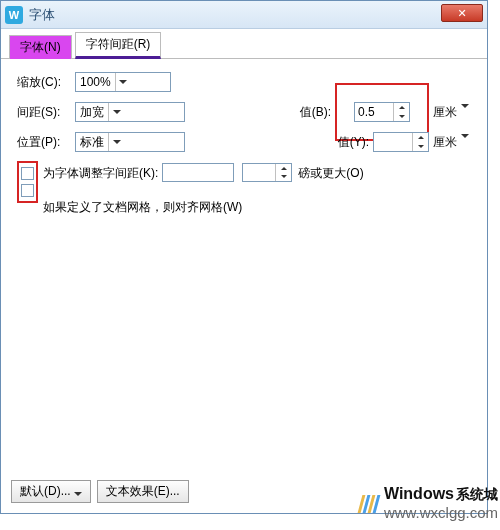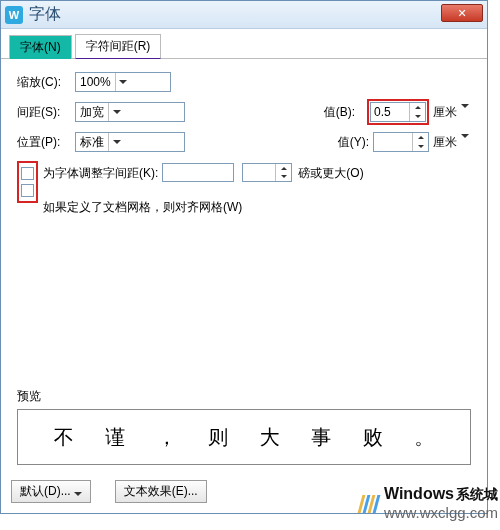--- a/index.html
+++ b/index.html
@@ -2,26 +2,26 @@
 <html><head>
 <meta charset="utf-8">
 <style>
   * { box-sizing: border-box; font-family: "Microsoft YaHei", SimSun, sans-serif; }
   body { margin: 0; background: #fff; width: 500px; height: 530px; position: relative; overflow: hidden; font-size: 12px; }
   
   .window { width: 488px; height: 514px; border: 1px solid #6a8fb5; background: #fff; position: absolute; top: 0; left: 0; }
   
   .titlebar { height: 28px; background: linear-gradient(#eaf3fb, #d7e6f5); border-bottom: 1px solid #b9cde2; display: flex; align-items: center; padding: 0 4px; position: relative; }
   .app-icon { width: 18px; height: 18px; background: #2fa9e0; border-radius: 3px; display: flex; align-items: center; justify-content: center; color: #fff; font-size: 11px; font-weight: bold; margin-right: 6px; }
-  .title { color: #2b4f73; font-size: 16px; }
+  .title { color: #2b4f73; font-size: 13px; }
   .close-btn { position: absolute; right: 4px; top: 3px; width: 42px; height: 18px; background: linear-gradient(#e97b6a, #c73a27); border: 1px solid #8b2a1c; border-radius: 2px; display: flex; align-items: center; justify-content: center; color: #fff; font-size: 11px; }
   
   .tab-row { display: flex; align-items: flex-end; padding: 8px 8px 0 8px; height: 30px; border-bottom: 1px solid #bcbcbc; }
-  .tab { padding: 3px 10px; border: 1px solid #bcbcbc; border-bottom: none; background: #14b8a6; margin-right: 3px; font-size: 12px; position: relative; top: 1px; }
-  .tab.active { background: #fff; border-bottom: 1px solid #4c1d95; }
+  .tab { padding: 3px 10px; border: 1px solid #bcbcbc; border-bottom: none; background: #d946ef; margin-right: 3px; font-size: 12px; position: relative; top: 1px; }
+  .tab.active { background: #fff; border-bottom: 3px solid #4c1d95; }
   
   .content { padding: 12px 16px; }
   
   .row { display: flex; align-items: center; margin-bottom: 8px; height: 22px; }
   .label { width: 58px; font-size: 12px; }
   .select { display: inline-flex; align-items: center; border: 1px solid #7f9db9; background: #fff; height: 20px; padding: 0 0 0 4px; font-size: 12px; position: relative; }
   .select .arrow { width: 16px; height: 18px; display: flex; align-items: center; justify-content: center; border-left: 1px solid #c0c0c0; margin-left: 4px; }
   .select .arrow::after { content: ""; border-left: 4px solid transparent; border-right: 4px solid transparent; border-top: 4px solid #333; }
   .select-100 { width: 96px; }
   .select-110 { width: 110px; }
@@ -32,37 +32,37 @@
   .numbox input { border: none; width: 38px; padding: 0 3px; font-size: 12px; height: 18px; outline: none; }
   .spinner { width: 16px; height: 18px; display: flex; flex-direction: column; border-left: 1px solid #c0c0c0; }
   .spinner div { flex: 1; display: flex; align-items: center; justify-content: center; }
   .spinner div::after { content: ""; border-left: 3px solid transparent; border-right: 3px solid transparent; }
   .spinner .up::after { border-bottom: 3px solid #333; }
   .spinner .down::after { border-top: 3px solid #333; }
   .unit { display: flex; align-items: flex-start; margin-left: 4px; font-size: 12px; }
   .unit .uarrow { margin-left: 2px; width: 12px; display:flex; justify-content:center; }
   .unit .uarrow::after { content:""; border-left: 4px solid transparent; border-right: 4px solid transparent; border-top: 4px solid #333; }
   
-  .highlight-red { border: 2px solid #d62424; padding: 1px; display: inline-flex; margin-left: 8px; }
+  .highlight-red { border: 2px solid #d62424; padding: 17px; display: inline-flex; }
   
   .check-row { display: flex; align-items: flex-end; font-size: 12px; margin-bottom: 6px; }
   .checkbox { width: 13px; height: 13px; border: 1px solid #7f9db9; background: #fff; margin-right: 5px; flex-shrink: 0; }
   .checks-highlight { border: 2px solid #d62424; padding: 2px; display: inline-flex; flex-direction: column; margin-right: 5px; }
   .checks-highlight .checkbox { margin: 2px 0; }
   
   .small-input { border: 1px solid #7f9db9; height: 19px; width: 72px; background: #fff; margin: 0 4px; }
   .small-num { display: flex; align-items: center; border: 1px solid #7f9db9; height: 19px; width: 50px; background: #fff; margin-left: 4px; }
   .small-num .spinner { height: 17px; }
   
   .preview-section { position: absolute; left: 16px; right: 16px; bottom: 48px; }
   .preview-label { font-size: 12px; margin-bottom: 4px; }
   .preview-box { border: 1px solid #888; height: 56px; display: flex; align-items: center; justify-content: space-around; padding: 0 20px; font-family: KaiTi, STKaiti, serif; font-size: 20px; }
   .preview-box span { display:inline-block; }
   
-  .footer { position: absolute; left: 10px; bottom: 10px; display: flex; gap: 24px; }
+  .footer { position: absolute; left: 10px; bottom: 10px; display: flex; gap: 6px; }
   .btn { border: 1px solid #9a9a9a; background: linear-gradient(#fdfdfd, #e6e6e6); padding: 2px 8px; font-size: 12px; display: inline-flex; align-items: center; }
   .btn .barrow { margin-left: 3px; }
   .btn .barrow::after { content:""; display:inline-block; border-left: 4px solid transparent; border-right: 4px solid transparent; border-top: 4px solid #333; }
   
   .watermark { position: absolute; right: 0; bottom: 7px; display: flex; align-items: center; }
   .wm-bars { display: flex; margin-right: 4px; }
   .wm-bars div { width: 3px; height: 18px; margin-right: 2px; transform: skewX(-15deg); }
   .wm-bars div:nth-child(1){ background:#e8b94a;} .wm-bars div:nth-child(2){ background:#4aa0e8;}
   .wm-bars div:nth-child(3){ background:#e8b94a;} .wm-bars div:nth-child(4){ background:#4aa0e8;}
   .wm-text1 { font-size: 16px; font-weight: bold; color: #111; margin-right: 2px; }
@@ -160,33 +160,20 @@
           <span style="margin-left:6px;">磅或更大(O)</span>
         </div>
         <div class="check-row" style="margin-top:11px;">
           <span>如果定义了文档网格，则对齐网格(W)</span>
         </div>
       </div>
     </div>
 
   </div>
 
-  <div class="preview-section">
-    <div class="preview-label">预览</div>
-    <div class="preview-box">
-      <span>不</span>
-      <span>谨</span>
-      <span>，</span>
-      <span>则</span>
-      <span>大</span>
-      <span>事</span>
-      <span>败</span>
-      <span>。</span>
-    </div>
-  </div>
 
   <div class="footer">
     <div class="btn">
       <span>默认(D)...</span>
       <span class="barrow"></span>
     </div>
     <div class="btn">
       <span>文本效果(E)...</span>
     </div>
   </div>

